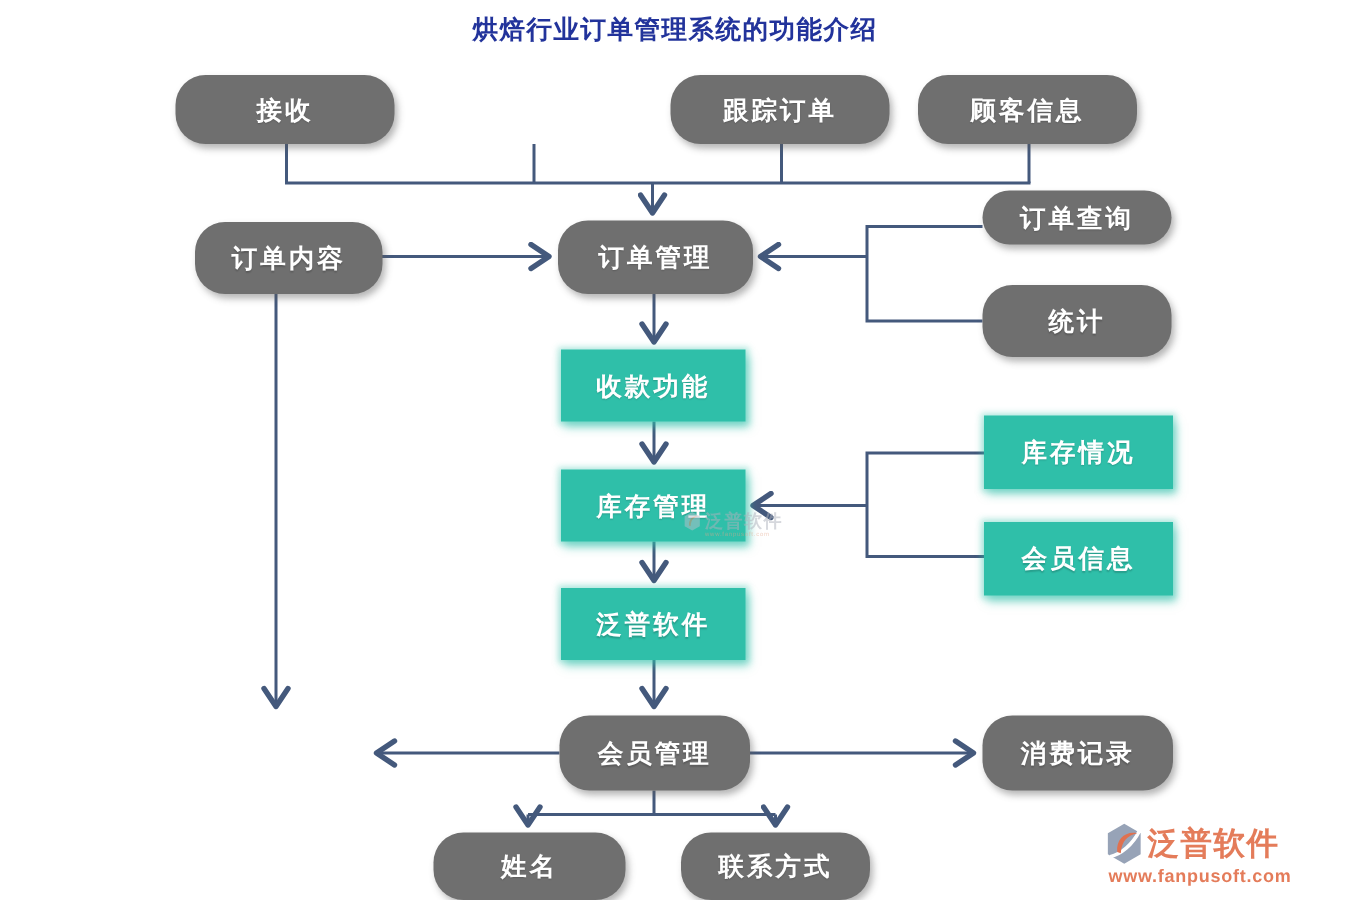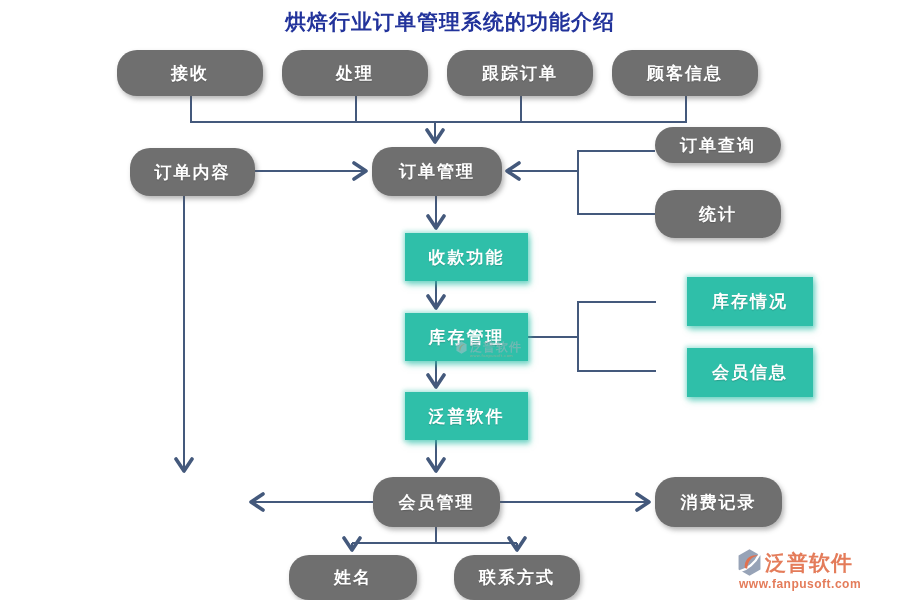--- a/index.html
+++ b/index.html
@@ -10,38 +10,37 @@
     --brand-orange:#e47c5a;
   }
   html,body{margin:0;padding:0;background:#ffffff;}
   .stage{
     position:relative;width:900px;height:600px;background:#ffffff;overflow:hidden;
     font-family:"Liberation Sans", sans-serif;
   }
   .title{
     position:absolute;left:0;top:8px;width:900px;text-align:center;
     font-family:"DejaVu Serif", serif;
-    font-size:21px;font-weight:600;color:var(--title-text,#22339b);
+    font-size:17px;font-weight:600;color:var(--title-text,#22339b);
     letter-spacing:1px;
   }
   .wires{position:absolute;left:0;top:0;width:900px;height:600px;}
   .node{
     position:absolute;display:flex;align-items:center;justify-content:center;
     color:#ffffff;font-size:17px;font-weight:bold;letter-spacing:2px;
     text-shadow:0 1px 1px rgba(0,0,0,0.18);
   }
   .node.gray{
     background:var(--box-gray,#6f6f6f);
     box-shadow:2px 3px 5px rgba(90,90,90,0.45);
     border-radius:20px;
   }
   .node.teal{
     background:var(--box-teal,#2fbfa9);
     box-shadow:0 0 4px 2px rgba(47,191,169,0.35), 2px 4px 6px rgba(47,191,169,0.5);
-    margin-left:31px;
   }
   .watermark{
     position:absolute;left:455px;top:341px;display:flex;align-items:flex-start;gap:2px;
     opacity:0.5;pointer-events:none;
   }
   .wm-col{display:flex;flex-direction:column;line-height:1;}
   .wm-name{font-size:12px;font-weight:bold;color:#aeb2bc;letter-spacing:1px;}
   .wm-sub{font-size:4px;color:#e4a488;margin-top:1px;letter-spacing:0.5px;}
   .logo{position:absolute;left:737px;top:548px;width:155px;}
   .logo-top{display:flex;align-items:center;gap:3px;}
@@ -95,21 +94,20 @@
       <line x1="500" y1="502" x2="649" y2="502" marker-end="url(#arr)"></line>
 
       <line x1="436" y1="527" x2="436" y2="543"></line>
       <line x1="352" y1="543" x2="517" y2="543"></line>
       <line x1="352" y1="543" x2="352" y2="550" marker-end="url(#arr)"></line>
       <line x1="517" y1="543" x2="517" y2="550" marker-end="url(#arr)"></line>
     </g>
   </svg>
 
   <div class="node gray" style="left:117px;top:50px;width:146px;height:46px">接收</div>
-  <div class="node gray" style="left:282px;top:50px;width:146px;height:46px">处理</div>
   <div class="node gray" style="left:447px;top:50px;width:146px;height:46px">跟踪订单</div>
   <div class="node gray" style="left:612px;top:50px;width:146px;height:46px">顾客信息</div>
 
   <div class="node gray" style="left:130px;top:148px;width:125px;height:48px">订单内容</div>
   <div class="node gray" style="left:372px;top:147px;width:130px;height:49px">订单管理</div>
   <div class="node gray" style="left:655px;top:127px;width:126px;height:36px">订单查询</div>
   <div class="node gray" style="left:655px;top:190px;width:126px;height:48px">统计</div>
 
   <div class="node teal" style="left:374px;top:233px;width:123px;height:48px">收款功能</div>
   <div class="node teal" style="left:374px;top:313px;width:123px;height:48px">库存管理</div>

